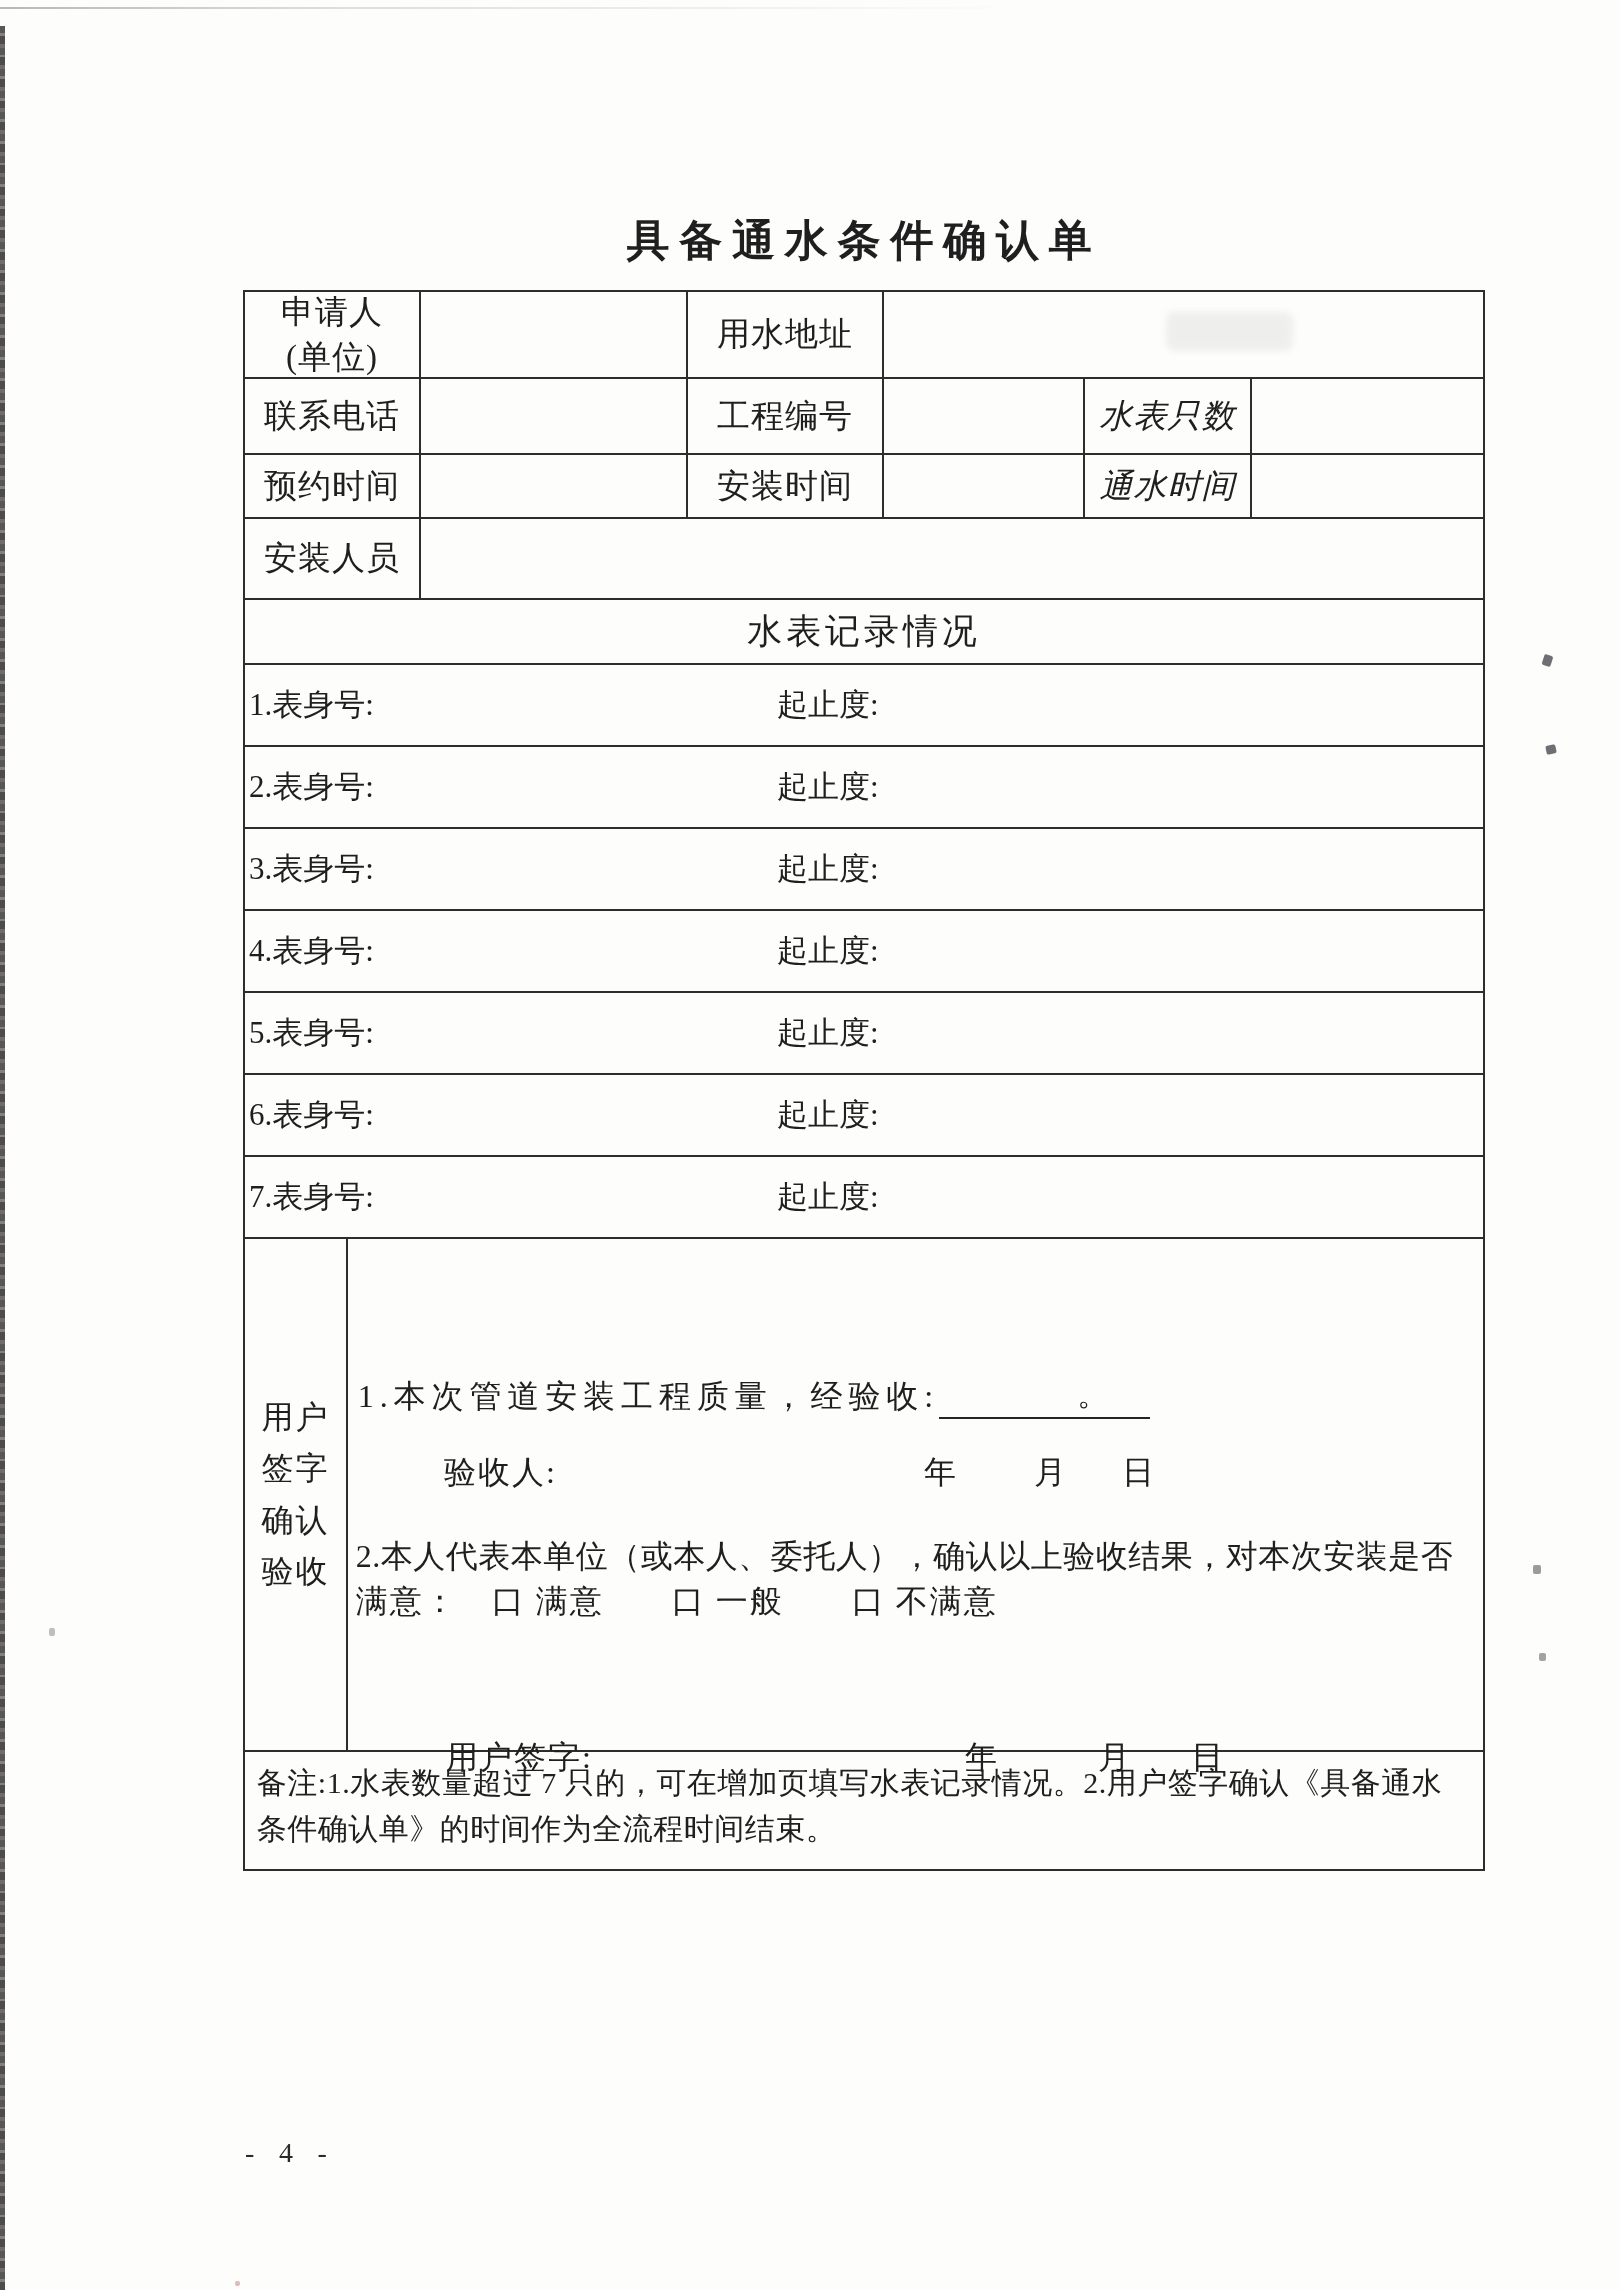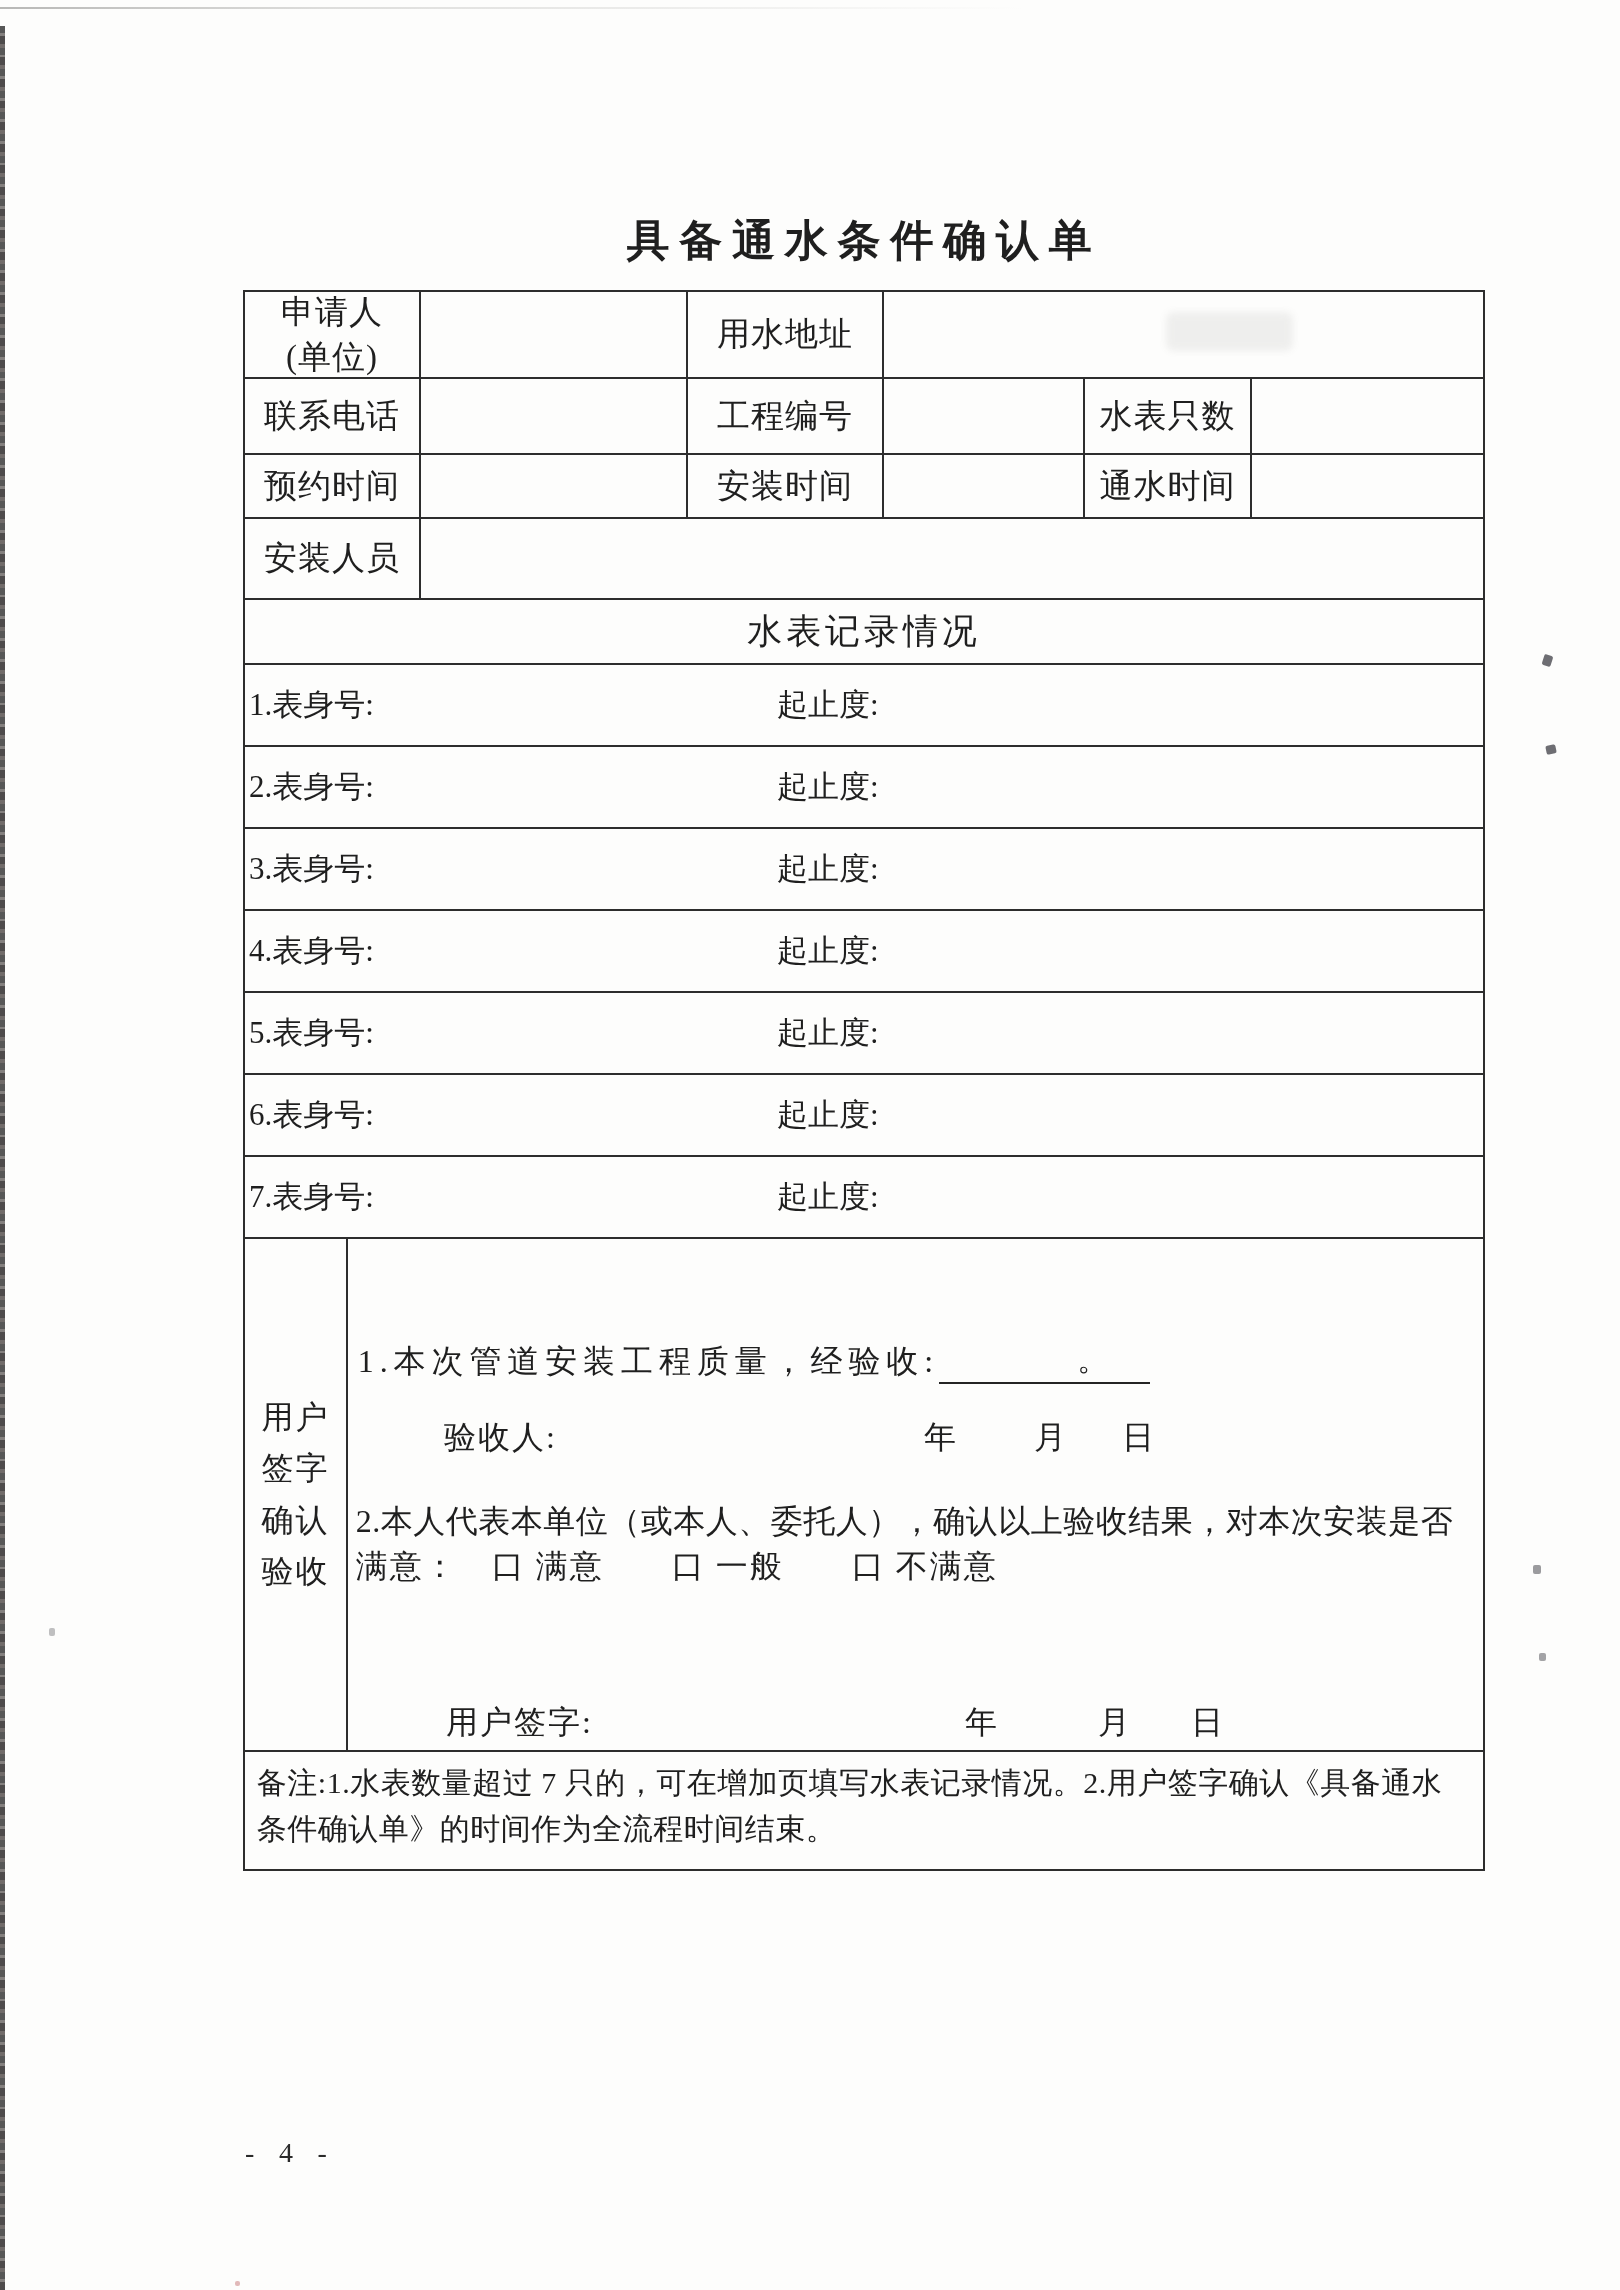--- a/index.html
+++ b/index.html
@@ -60,33 +60,33 @@
   .r-sig{height:513px;}
   .r-notes{height:117px;}
 
   .cell{border-right:2px solid #2d2d2d;display:flex;align-items:center;}
   .cell:last-child{border-right:none;}
   .cell.label{justify-content:center;text-align:center;font-size:33px;letter-spacing:1px;}
   .w-label1{width:176px;}
   .w-value1{width:267px;}
   .w-label2{width:196px;}
   .w-value2{width:201px;}
-  .w-label3{width:167px;}
+  .w-label3{width:167px;font-style:italic;}
   .w-rest{flex:1;}
 
   .cell.header-cell{flex:1;justify-content:center;font-size:35px;letter-spacing:3.9px;}
 
   .meter-cell{flex:1;position:relative;font-size:31px;}
   .meter-body{position:absolute;left:3.9px;top:50%;transform:translateY(-50%);}
   .meter-reading{position:absolute;left:532px;top:50%;transform:translateY(-50%);}
 
   .sig-side{width:103px;justify-content:center;text-align:center;
     font-size:32px;line-height:1.6;letter-spacing:2px;}
   .sig-content{flex:1;position:relative;font-size:32px;}
-  .sig-abs{position:absolute;}
+  .sig-abs{position:absolute;margin-top:35px;}
   .sig-line1{left:9.8px;top:99px;letter-spacing:5.9px;}
   .blank-line{
     display:inline-block;width:211px;border-bottom:2.9px solid #242424;
     text-align:right;padding-right:41px;vertical-align:bottom;letter-spacing:0;
   }
   .sig-acceptor-label{left:96px;top:177px;letter-spacing:2px;}
   .ymd{letter-spacing:0;}
   .y1{left:576px;top:177px;} .m1{left:686px;top:177px;} .d1{left:774px;top:177px;}
   .sig-item2a{left:7.8px;top:261px;letter-spacing:0.5px;}
   .sig-item2b{left:7.8px;top:306px;letter-spacing:2px;white-space:pre;}

